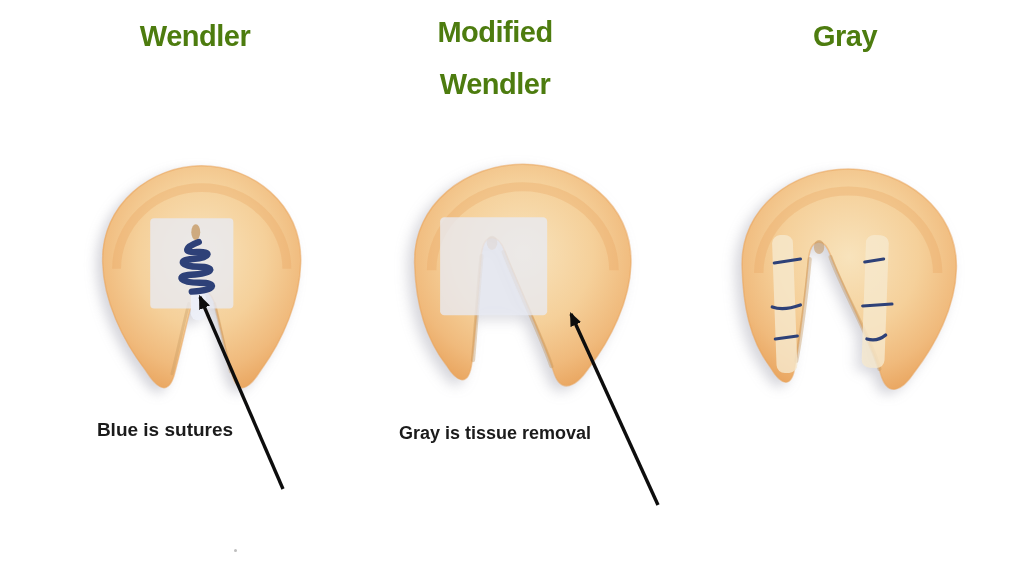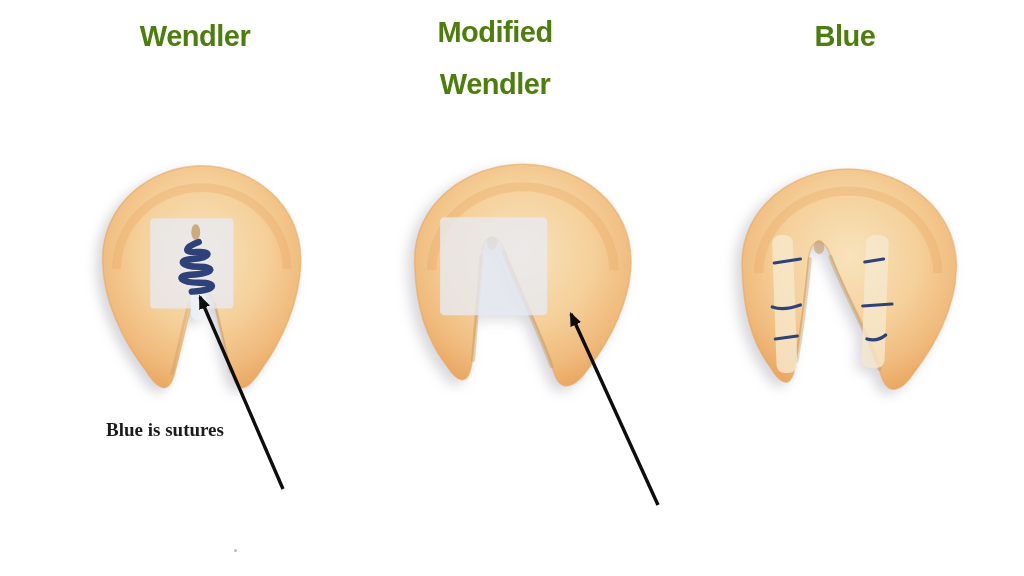--- a/index.html
+++ b/index.html
@@ -33,21 +33,21 @@
   }
   .t1 { left: 45px;  top: 10px; }
   .t2 { left: 345px; top: 6px;  }
   .t3 { left: 695px; top: 10px; }
 
   .label {
     position: absolute;
     font-weight: 700;
     text-align: center;
     color: #1b1b1b;
-    font-family: Liberation Serif, serif;
+    font-family: Liberation Sans, sans-serif;
   }
   .a1 { left: 65px;  top: 418px; width: 200px; font-size: 19px; line-height: 24px; }
   .a2 { left: 360px; top: 421px; width: 270px; font-size: 18px; line-height: 24px; }
 
   .cookie { filter: drop-shadow(-6px 5px 6px rgba(105,105,125,0.28)); }
 
   .stray-dot {
     position: absolute;
     left: 234px; top: 549px;
     width: 3px; height: 3px;
@@ -61,21 +61,21 @@
 <div class="stage">
 
   <div class="title t1">
     <div>Wendler</div>
   </div>
   <div class="title t2">
     <div>Modified</div>
     <div>Wendler</div>
   </div>
   <div class="title t3">
-    <div>Blue</div>
+    <div>Gray</div>
   </div>
 
   <svg class="art" viewBox="0 0 1024 576" aria-hidden="true">
     <defs>
       <radialGradient id="cg" cx="50%" cy="40%" r="65%">
         <stop offset="0" stop-color="#f8e3bc"></stop>
         <stop offset="0.5" stop-color="#f5d09a"></stop>
         <stop offset="0.8" stop-color="#f0ba7c"></stop>
         <stop offset="1" stop-color="#e9a55f"></stop>
       </radialGradient>
@@ -132,16 +132,17 @@
     </g>
 
     <line x1="283" y1="489" x2="200" y2="297" stroke-width="3.4" marker-end="url(#ah)" stroke="#0d0d0d"></line>
     <line x1="658" y1="505" x2="571" y2="314" stroke-width="3.4" marker-end="url(#ah)" stroke="#0d0d0d"></line>
   </svg>
 
   <div class="label a1">
     <div>Blue is sutures</div>
   </div>
   <div class="label a2">
+    <div>Gray is tissue removal</div>
   </div>
 
   <div class="stray-dot"></div>
 </div>
 
 </body></html>

